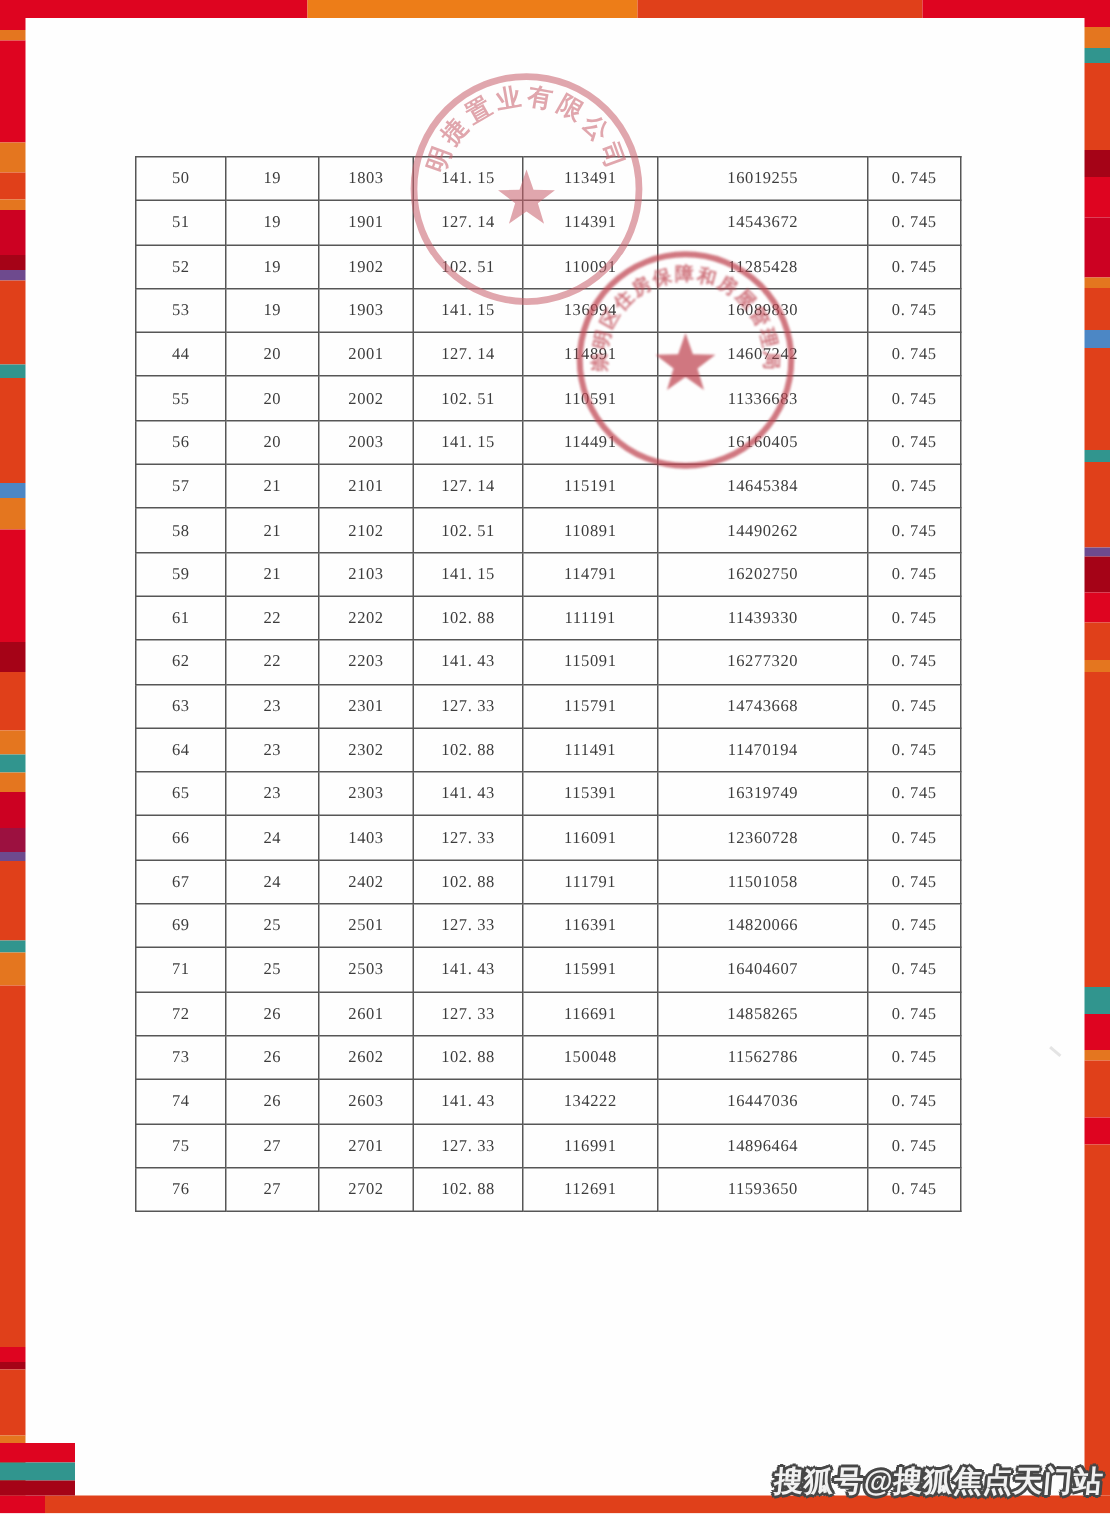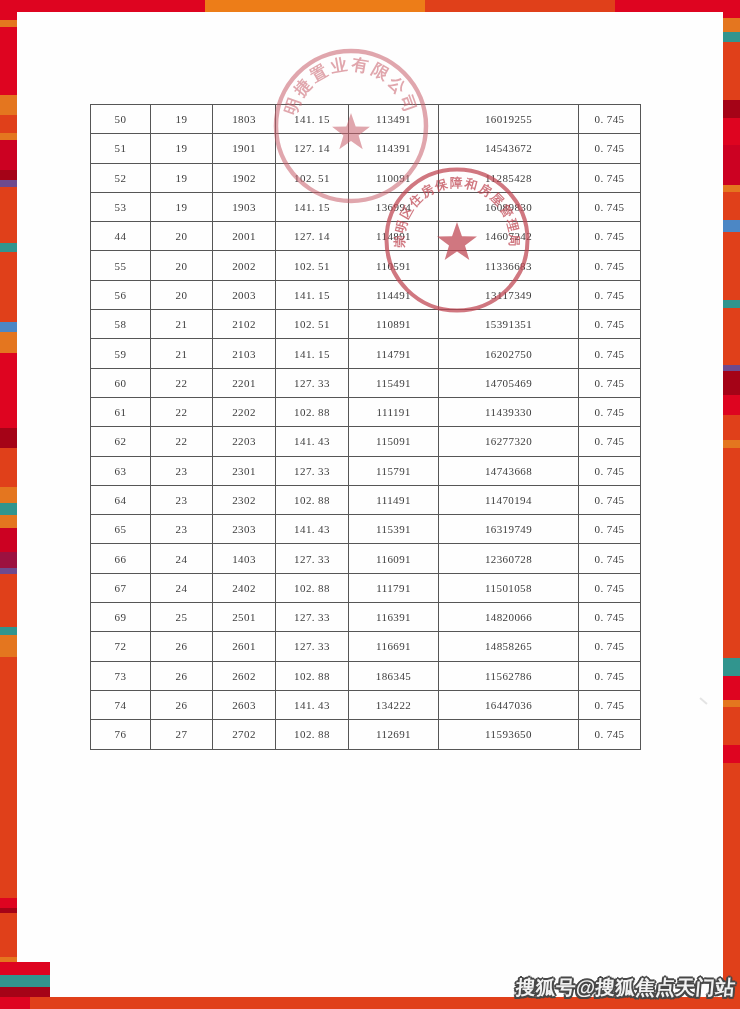--- a/index.html
+++ b/index.html
@@ -196,51 +196,51 @@
           <td>110591</td>
           <td>11336683</td>
           <td>0. 745</td>
         </tr>
         <tr>
           <td>56</td>
           <td>20</td>
           <td>2003</td>
           <td>141. 15</td>
           <td>114491</td>
-          <td>13117349</td>
+          <td>16160405</td>
+          <td>0. 745</td>
+        </tr>
+        <tr>
+          <td>57</td>
+          <td>21</td>
+          <td>2101</td>
+          <td>127. 14</td>
+          <td>115191</td>
+          <td>14645384</td>
           <td>0. 745</td>
         </tr>
         <tr>
           <td>58</td>
           <td>21</td>
           <td>2102</td>
           <td>102. 51</td>
           <td>110891</td>
-          <td>15391351</td>
+          <td>14490262</td>
           <td>0. 745</td>
         </tr>
         <tr>
           <td>59</td>
           <td>21</td>
           <td>2103</td>
           <td>141. 15</td>
           <td>114791</td>
           <td>16202750</td>
           <td>0. 745</td>
         </tr>
         <tr>
-          <td>60</td>
-          <td>22</td>
-          <td>2201</td>
-          <td>127. 33</td>
-          <td>115491</td>
-          <td>14705469</td>
-          <td>0. 745</td>
-        </tr>
-        <tr>
           <td>61</td>
           <td>22</td>
           <td>2202</td>
           <td>102. 88</td>
           <td>111191</td>
           <td>11439330</td>
           <td>0. 745</td>
         </tr>
         <tr>
           <td>62</td>
@@ -299,44 +299,62 @@
         <tr>
           <td>69</td>
           <td>25</td>
           <td>2501</td>
           <td>127. 33</td>
           <td>116391</td>
           <td>14820066</td>
           <td>0. 745</td>
         </tr>
         <tr>
+          <td>71</td>
+          <td>25</td>
+          <td>2503</td>
+          <td>141. 43</td>
+          <td>115991</td>
+          <td>16404607</td>
+          <td>0. 745</td>
+        </tr>
+        <tr>
           <td>72</td>
           <td>26</td>
           <td>2601</td>
           <td>127. 33</td>
           <td>116691</td>
           <td>14858265</td>
           <td>0. 745</td>
         </tr>
         <tr>
           <td>73</td>
           <td>26</td>
           <td>2602</td>
           <td>102. 88</td>
-          <td>186345</td>
+          <td>150048</td>
           <td>11562786</td>
           <td>0. 745</td>
         </tr>
         <tr>
           <td>74</td>
           <td>26</td>
           <td>2603</td>
           <td>141. 43</td>
           <td>134222</td>
           <td>16447036</td>
+          <td>0. 745</td>
+        </tr>
+        <tr>
+          <td>75</td>
+          <td>27</td>
+          <td>2701</td>
+          <td>127. 33</td>
+          <td>116991</td>
+          <td>14896464</td>
           <td>0. 745</td>
         </tr>
         <tr>
           <td>76</td>
           <td>27</td>
           <td>2702</td>
           <td>102. 88</td>
           <td>112691</td>
           <td>11593650</td>
           <td>0. 745</td>

